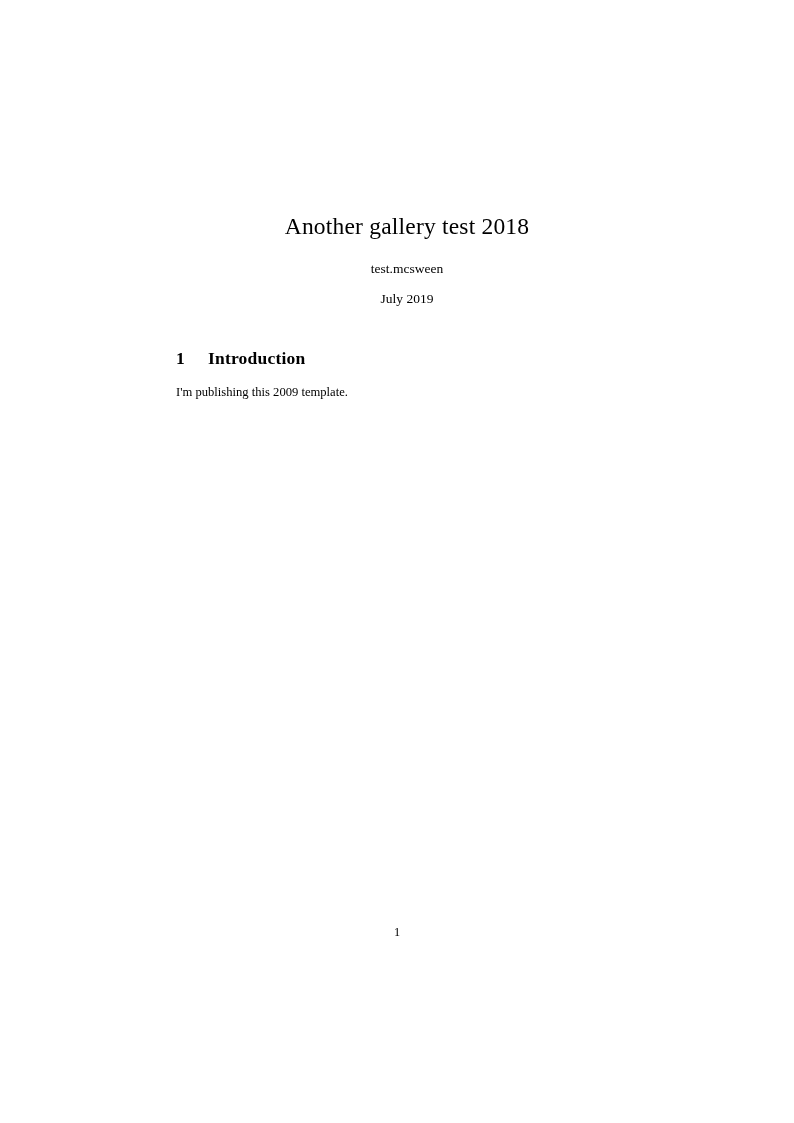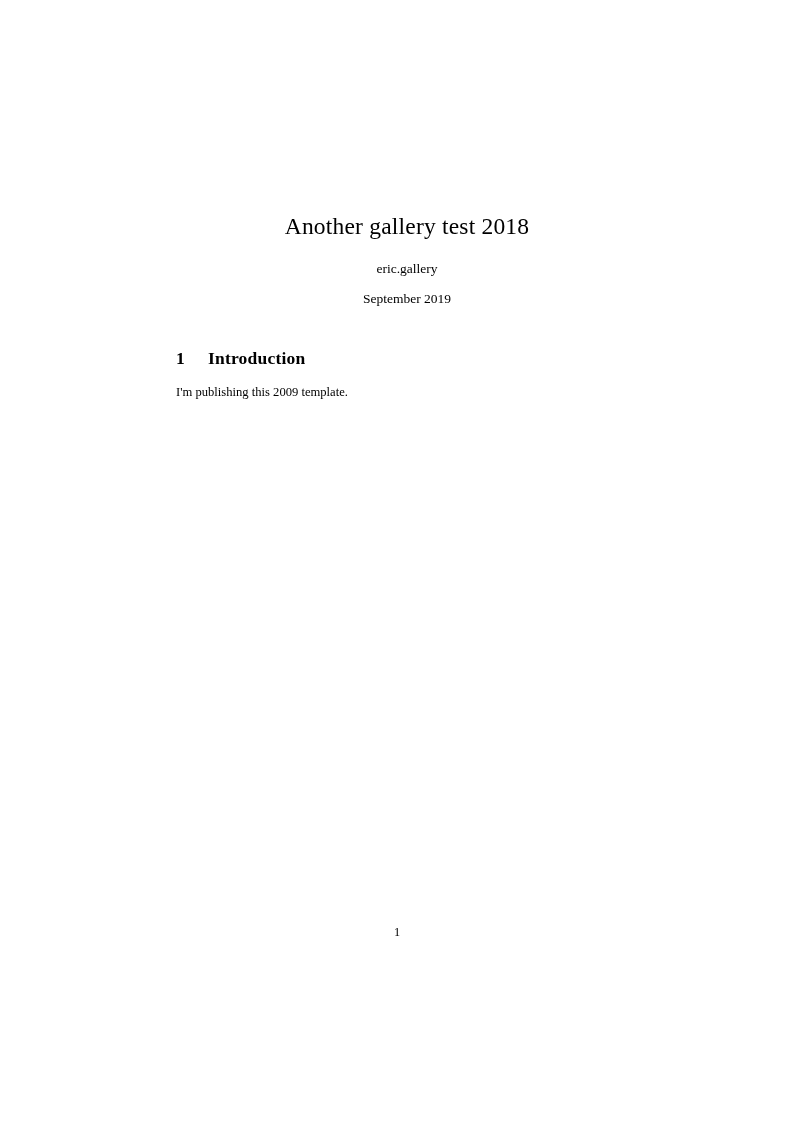--- a/index.html
+++ b/index.html
@@ -82,23 +82,23 @@
 </style>
 </head>
 <body>
 
 <div class="page">
 
   <div class="doc-body">
 
     <div class="title">Another gallery test 2018</div>
 
-    <div class="author">eric.gallery</div>
+    <div class="author">test.mcsween</div>
 
-    <div class="date">September 2019</div>
+    <div class="date">July 2019</div>
 
     <div class="section-heading">
       <span class="section-number">1</span>
       <span class="section-title">Introduction</span>
     </div>
 
     <div class="body-text">I'm publishing this 2009 template.</div>
 
   </div>
 

